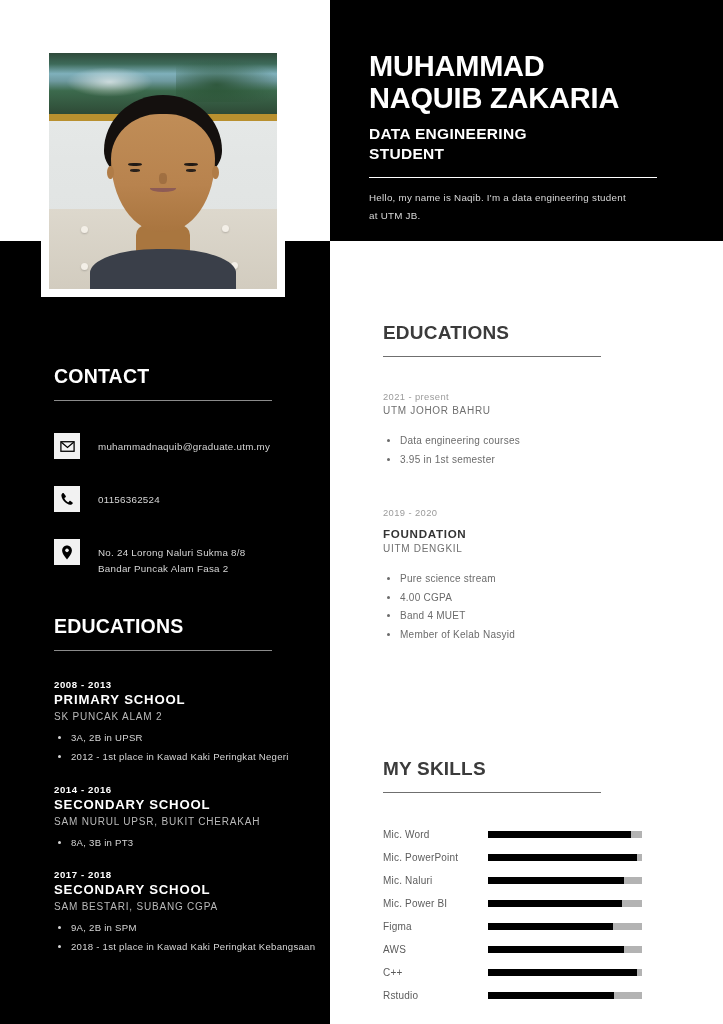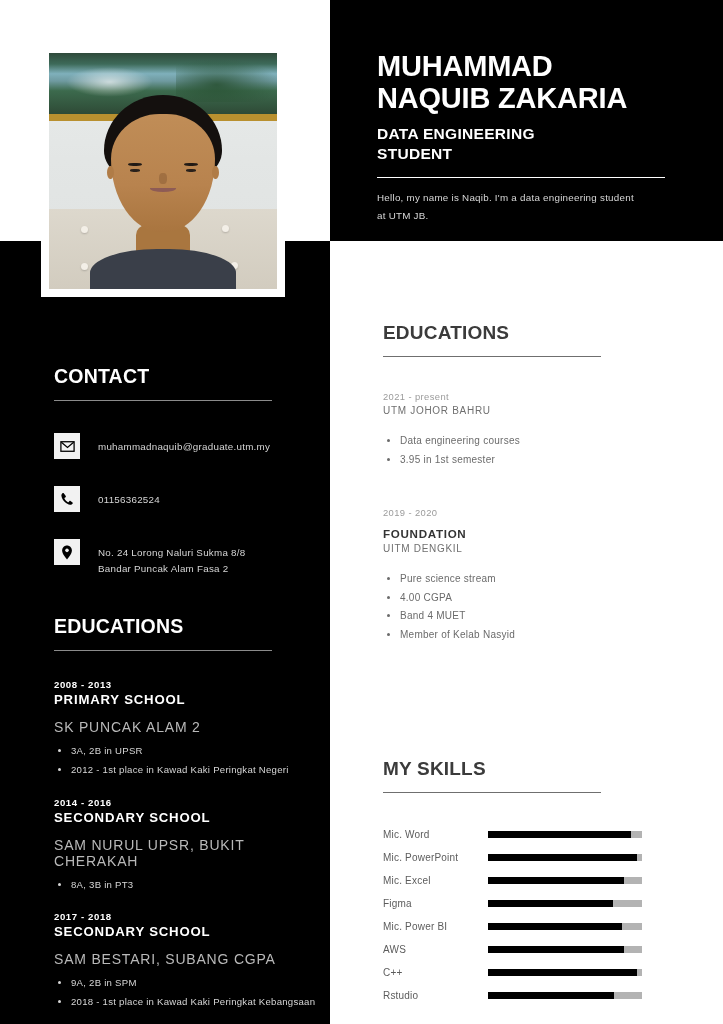--- a/index.html
+++ b/index.html
@@ -102,21 +102,21 @@
     background: #211a15; border-radius: 40%; }
   .ph-eye { position: absolute; top: 46.5%; width: 9%; height: 2.4%;
     background: #2a211b; border-radius: 40%; }
   .ph-nose { position: absolute; left: 46.5%; top: 50%; width: 7%; height: 9%;
     background: rgba(140,95,55,.55); border-radius: 45%; }
   .ph-mouth { position: absolute; left: 38%; top: 62%; width: 24%; height: 3.4%;
     background: #8e5b55; border-radius: 0 0 60% 60% / 0 0 100% 100%; }
 
   
   .hdr {
-    position: absolute; left: 377px; top: 50px; width: 300px;
+    position: absolute; left: 369px; top: 50px; width: 300px;
   }
   .hdr-name {
     color: #ffffff;
     font-weight: 700;
     font-size: 29px;
     line-height: 1.12;
     letter-spacing: -0.2px;
     margin: 0;
   }
   .hdr-role {
@@ -174,21 +174,21 @@
   .edu-left .entries { margin-top: 28px; }
   .e-years {
     color: #ffffff; font-size: 9.6px; font-weight: 700;
     letter-spacing: 0.6px;
   }
   .e-title {
     color: #ffffff; font-size: 13.2px; font-weight: 700;
     letter-spacing: 0.8px; margin-top: 2px;
   }
   .e-org {
-    color: #b9b9b9; font-size: 14px; letter-spacing: 0.8px; margin-top: 12px;
+    color: #b9b9b9; font-size: 10px; letter-spacing: 0.8px; margin-top: 4px;
   }
   .e-list { margin: 8px 0 0 0; padding: 0 0 0 17px; }
   .e-list li {
     color: #d6d6d6; font-size: 9.6px; line-height: 1.75;
     letter-spacing: 0.25px; margin-bottom: 2px;
   }
   .e-entry { margin-bottom: 18px; }
 
   
   .edu-right { position: absolute; left: 383px; top: 322px; width: 300px; }
@@ -379,38 +379,38 @@
             <div class="s-fill" style="width: 93%; background: rgb(0, 0, 0);"></div>
           </div>
         </div>
         <div class="s-row">
           <div class="s-label">Mic. PowerPoint</div>
           <div class="s-track" style="background: rgb(179, 179, 179);">
             <div class="s-fill" style="width: 97%; background: rgb(0, 0, 0);"></div>
           </div>
         </div>
         <div class="s-row">
-          <div class="s-label">Mic. Excel</div>
+          <div class="s-label">Mic. Naluri</div>
           <div class="s-track" style="background: rgb(179, 179, 179);">
             <div class="s-fill" style="width: 88%; background: rgb(0, 0, 0);"></div>
           </div>
         </div>
         <div class="s-row">
+          <div class="s-label">Mic. Power BI</div>
+          <div class="s-track" style="background: rgb(179, 179, 179);">
+            <div class="s-fill" style="width: 87%; background: rgb(0, 0, 0);"></div>
+          </div>
+        </div>
+        <div class="s-row">
           <div class="s-label">Figma</div>
           <div class="s-track" style="background: rgb(179, 179, 179);">
             <div class="s-fill" style="width: 81%; background: rgb(0, 0, 0);"></div>
           </div>
         </div>
         <div class="s-row">
-          <div class="s-label">Mic. Power BI</div>
-          <div class="s-track" style="background: rgb(179, 179, 179);">
-            <div class="s-fill" style="width: 87%; background: rgb(0, 0, 0);"></div>
-          </div>
-        </div>
-        <div class="s-row">
           <div class="s-label">AWS</div>
           <div class="s-track" style="background: rgb(179, 179, 179);">
             <div class="s-fill" style="width: 88%; background: rgb(0, 0, 0);"></div>
           </div>
         </div>
         <div class="s-row">
           <div class="s-label">C++</div>
           <div class="s-track" style="background: rgb(179, 179, 179);">
             <div class="s-fill" style="width: 97%; background: rgb(0, 0, 0);"></div>
           </div>

